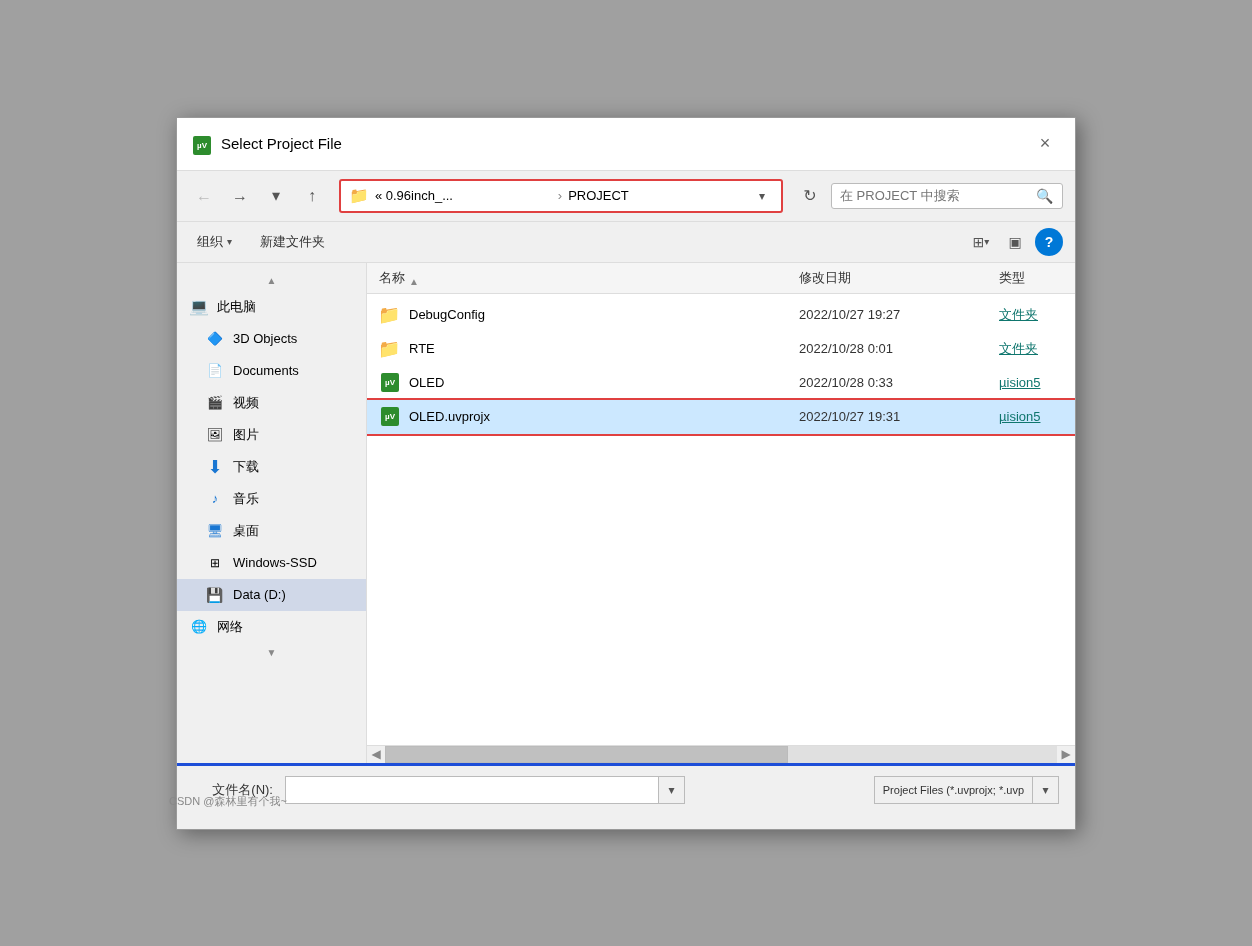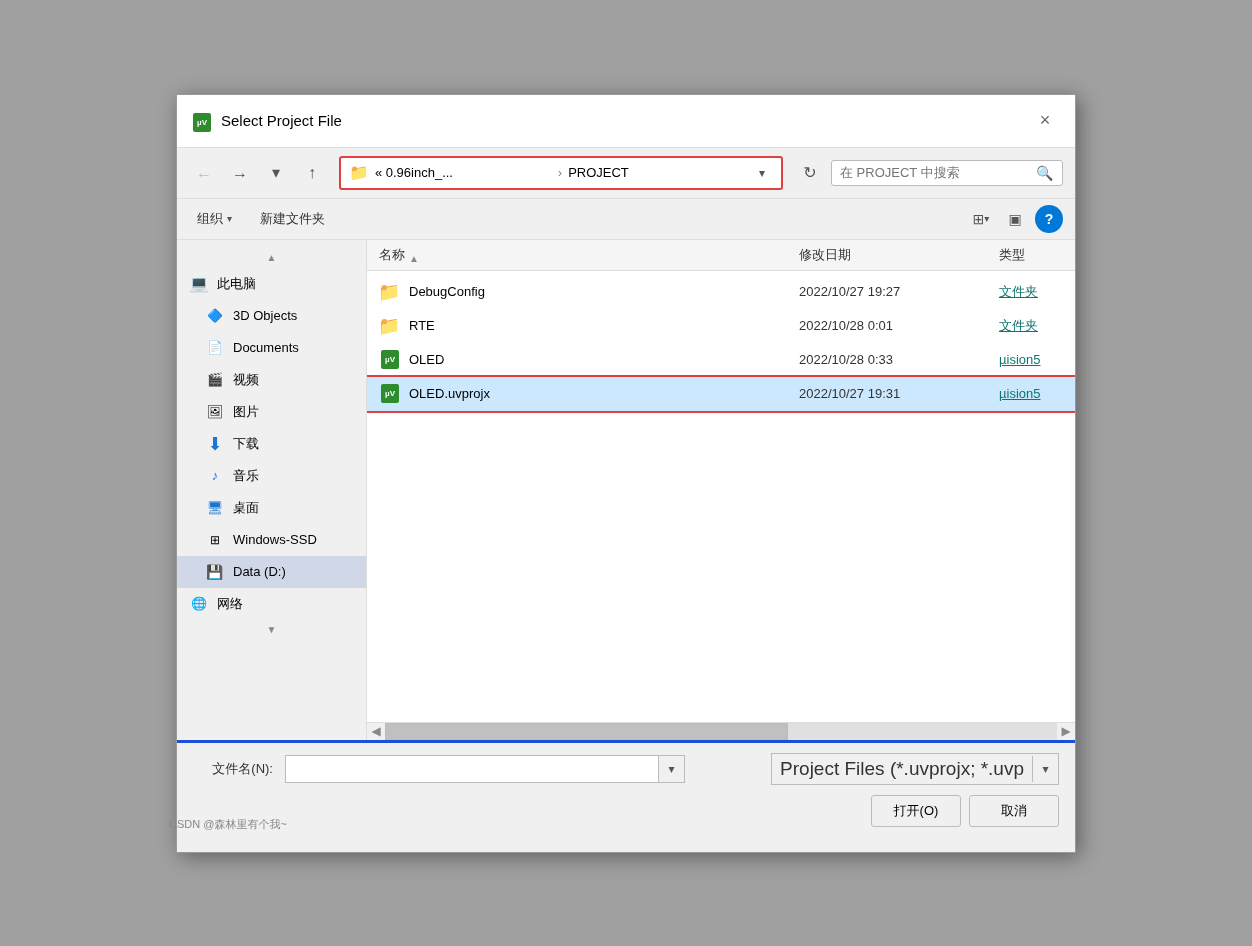--- a/index.html
+++ b/index.html
@@ -330,21 +330,21 @@
       color: #555; font-size: 12px;
     }
     .filetype-wrapper {
       display: flex;
       align-items: center;
       border: 1px solid #bbb;
       background: #f0f0f0;
       margin-left: auto;
     }
     .filetype-label {
-      font-size: 19px;
+      font-size: 11px;
       color: #333;
       padding: 4px 8px;
       white-space: nowrap;
     }
     .filetype-dropdown-btn {
       width: 26px; height: 26px;
       border: none; border-left: 1px solid #bbb;
       background: #f0f0f0; cursor: pointer;
       display: flex; align-items: center; justify-content: center;
       color: #555; font-size: 12px;
@@ -567,20 +567,16 @@
       <span class="filename-label">文件名(N):</span>
       <div class="filename-input-wrapper">
         <input class="filename-input" type="text" value="" style="">
         <button class="filename-dropdown-btn">▾</button>
       </div>
       <div class="filetype-wrapper">
         <span class="filetype-label">Project Files (*.uvprojx; *.uvp</span>
         <button class="filetype-dropdown-btn">▾</button>
       </div>
     </div>
-    <div class="action-buttons-row">
-      <button class="dialog-btn primary">打开(O)</button>
-      <button class="dialog-btn">取消</button>
-    </div>
   </div>
 
   <div class="watermark" style="position:relative;">CSDN @森林里有个我~</div>
 </div>
 
 </body></html>

